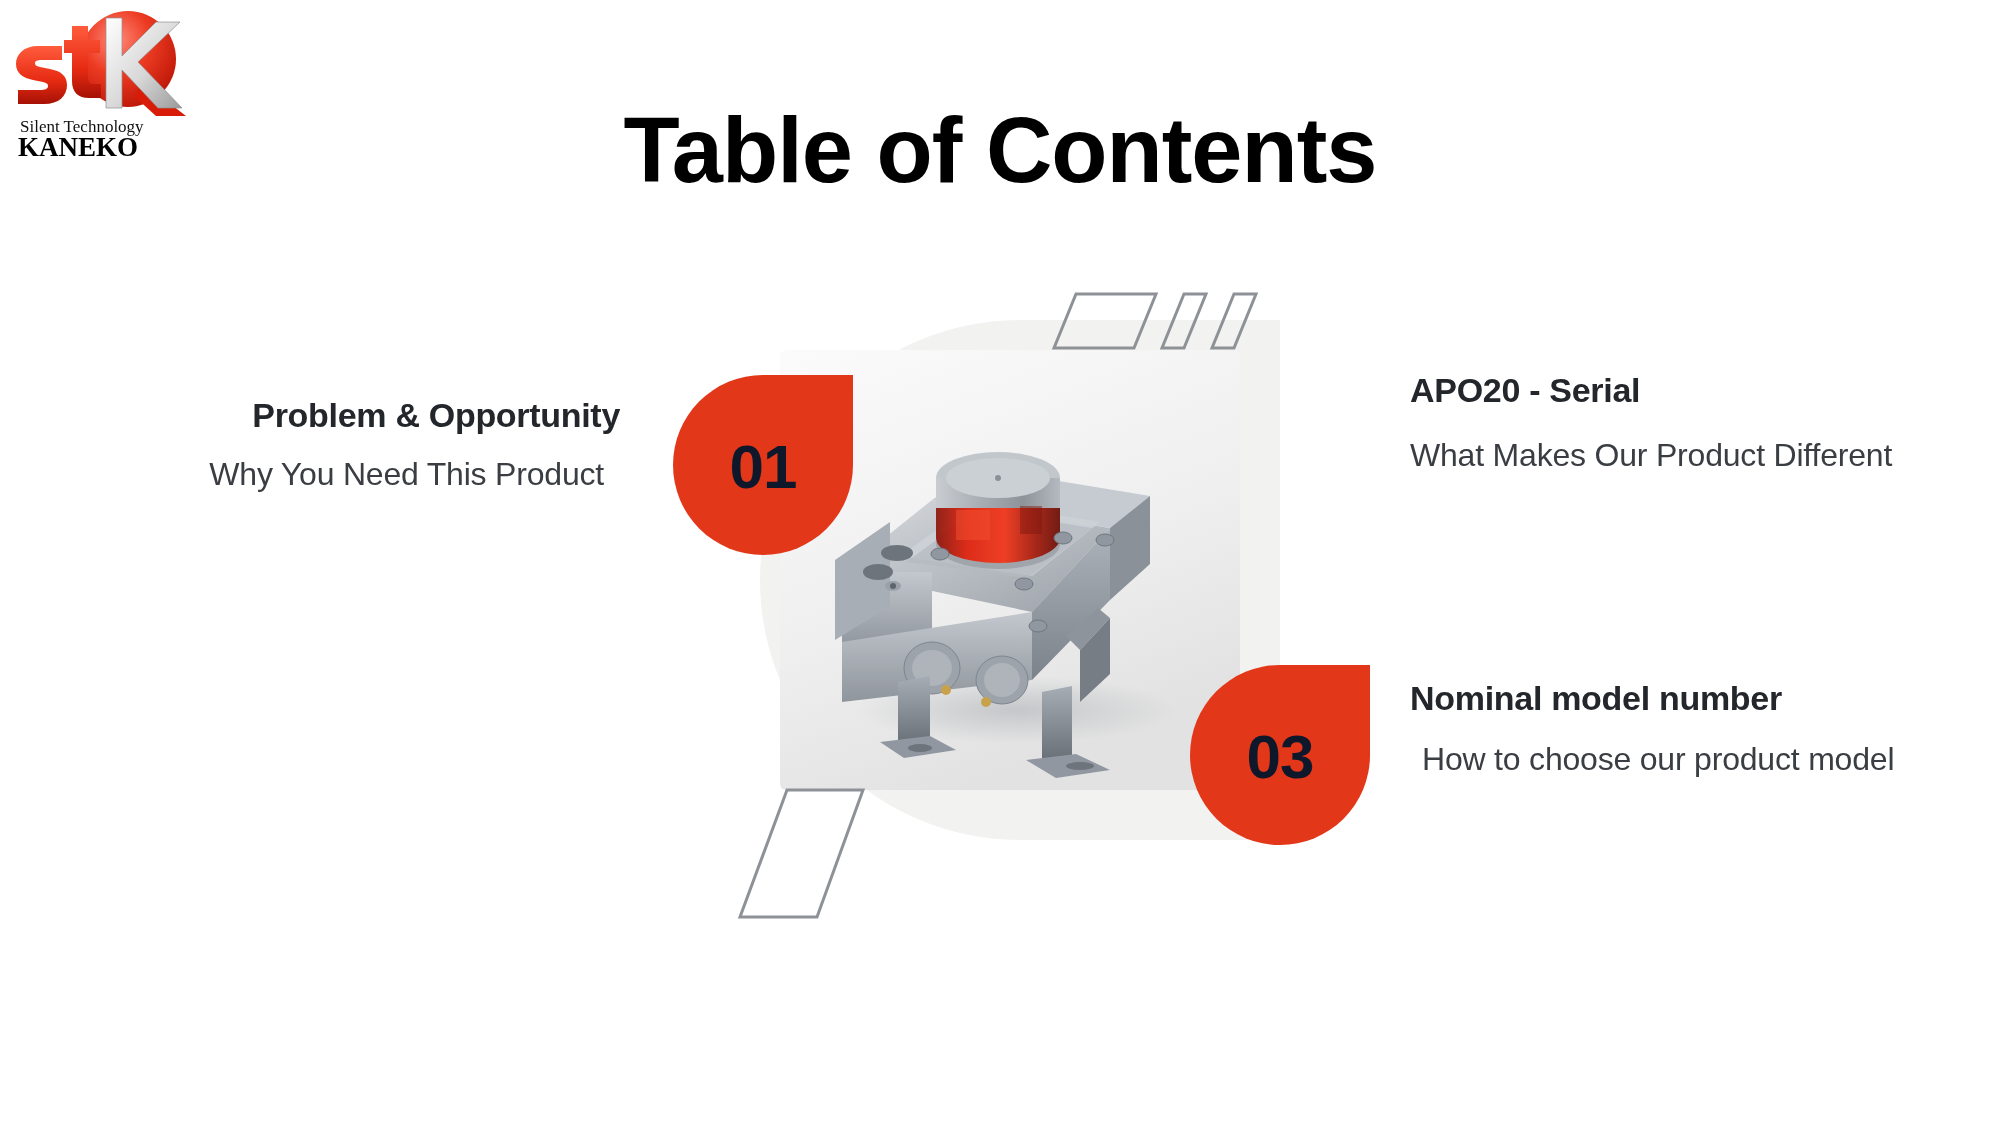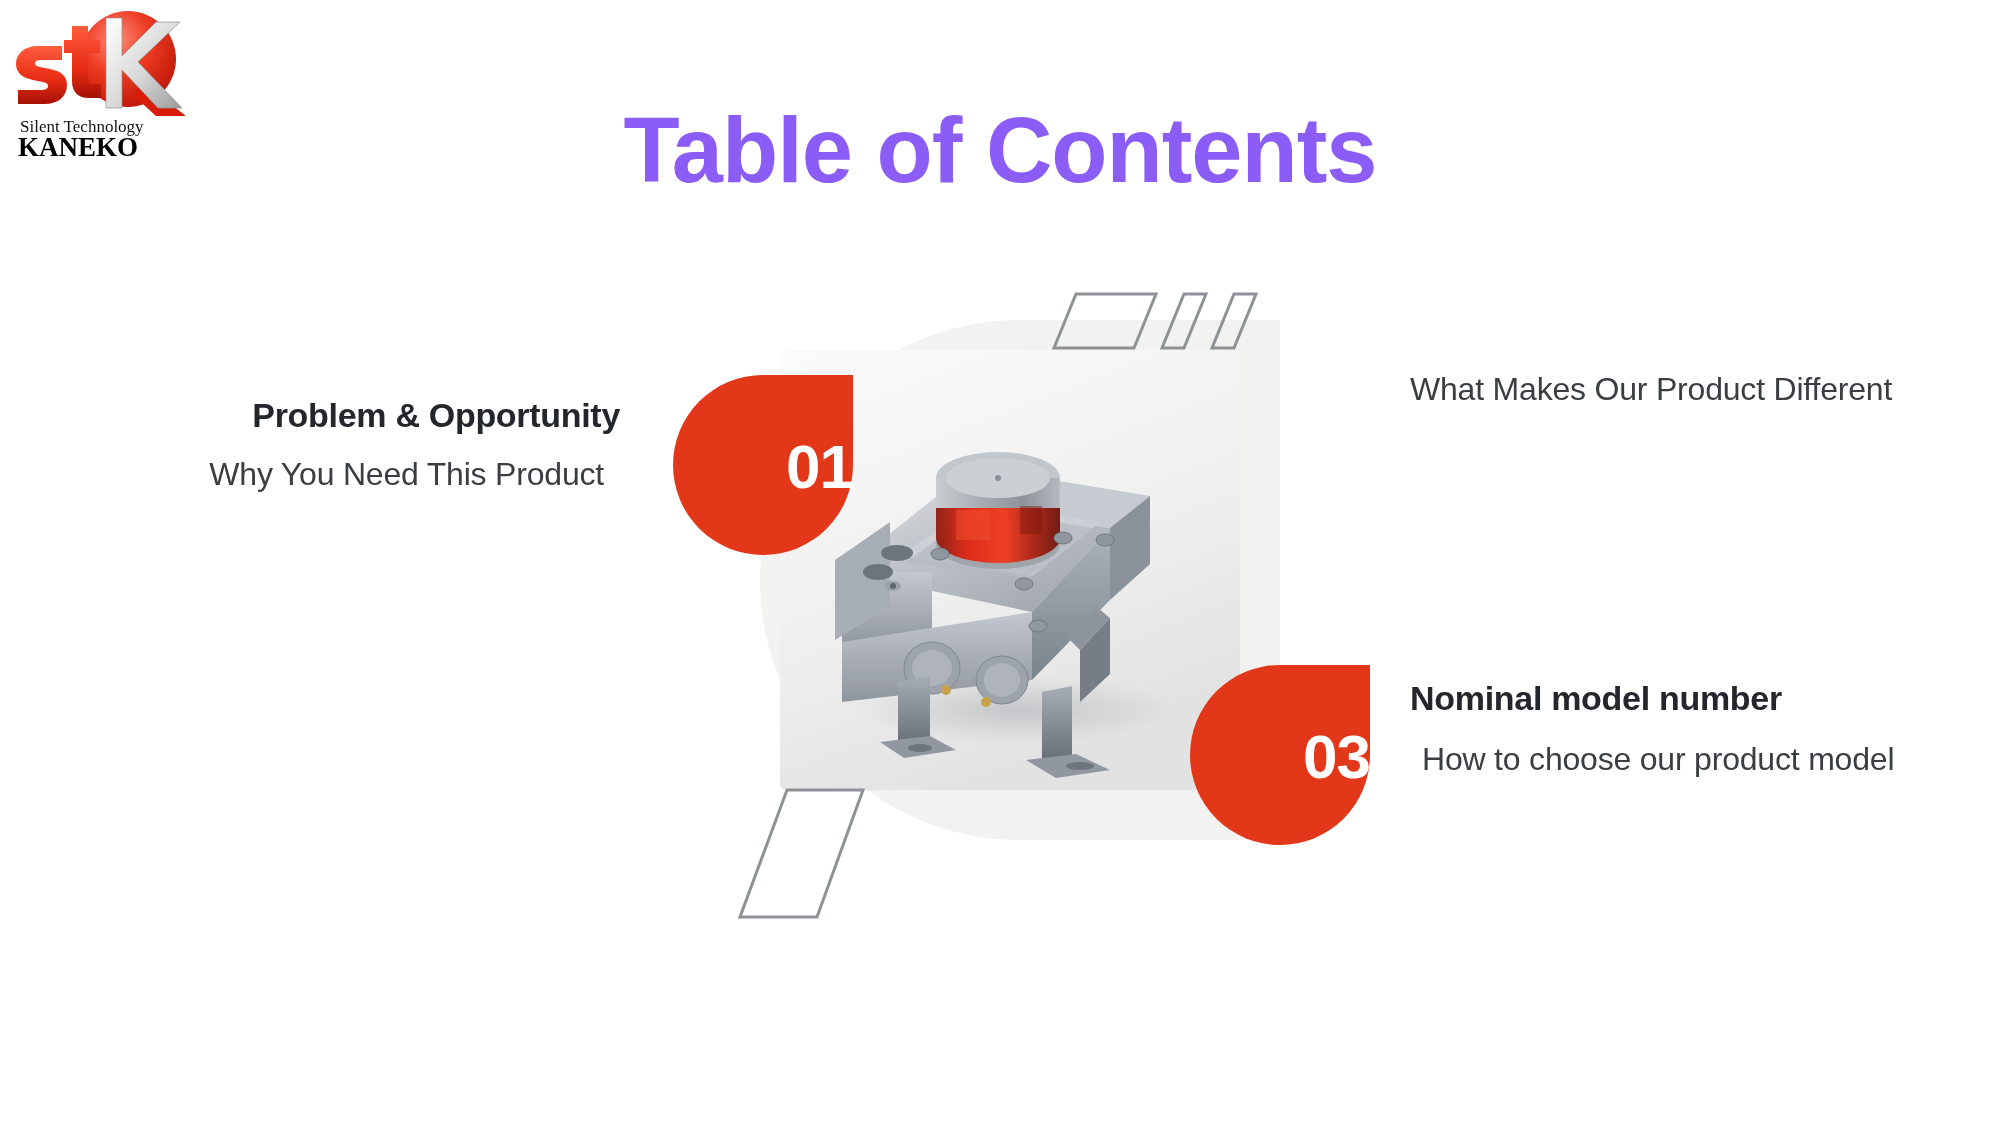--- a/index.html
+++ b/index.html
@@ -14,21 +14,21 @@
 
   
   .logo{position:absolute;left:10px;top:4px;width:220px;height:160px;}
   .logo svg{display:block;}
 
   
   .title{
     position:absolute;left:0;top:104px;width:2000px;
     text-align:center;
     font-size:92px;font-weight:bold;letter-spacing:-1px;
-    color:#8b5cf6;line-height:1;
+    color:#000000;line-height:1;
     font-family:"Liberation Sans", sans-serif;
   }
 
   
   .stage{position:absolute;left:760px;top:320px;width:520px;height:520px;}
   .stage-bg{
     position:absolute;left:0;top:0;width:520px;height:520px;
     background:#F2F2F1;
     border-radius:260px 0 0 260px;
   }
@@ -42,22 +42,22 @@
   
   .decor-top{position:absolute;left:1030px;top:286px;width:240px;height:66px;}
   .decor-bottom{position:absolute;left:735px;top:785px;width:160px;height:140px;}
   .decor-top svg,.decor-bottom svg{display:block;overflow:visible;}
 
   
   .badge{
     position:absolute;
     width:180px;height:180px;
     background:#E3371A;
-    display:flex;align-items:center;justify-content:flex-end;
-    color:#ffffff;
+    display:flex;align-items:center;justify-content:center;
+    color:#0f172a;
     font-size:62px;font-weight:bold;letter-spacing:-1px;
     line-height:1;
   }
   .badge-01{left:673px;top:375px;border-radius:90px 0 90px 90px;}
   .badge-02{left:1190px;top:362px;border-radius:90px 0 90px 90px;}
   .badge-03{left:1190px;top:665px;border-radius:90px 0 90px 90px;}
   .badge-num{transform:translateY(2px);}
 
   
   .item-head{
@@ -257,20 +257,21 @@
   <div class="badge badge-03">
     <span class="badge-num">03</span>
   </div>
 
   <div class="txt-01">
     <div class="item-head">Problem &amp; Opportunity</div>
     <div class="item-sub">Why You Need This Product</div>
   </div>
 
   <div class="txt-02">
+    <div class="item-head">APO20 - Serial</div>
     <div class="item-sub">What Makes Our Product Different</div>
   </div>
 
   <div class="txt-03">
     <div class="item-head">Nominal model number</div>
     <div class="item-sub">How to choose our product model</div>
   </div>
 
 </div>
 

